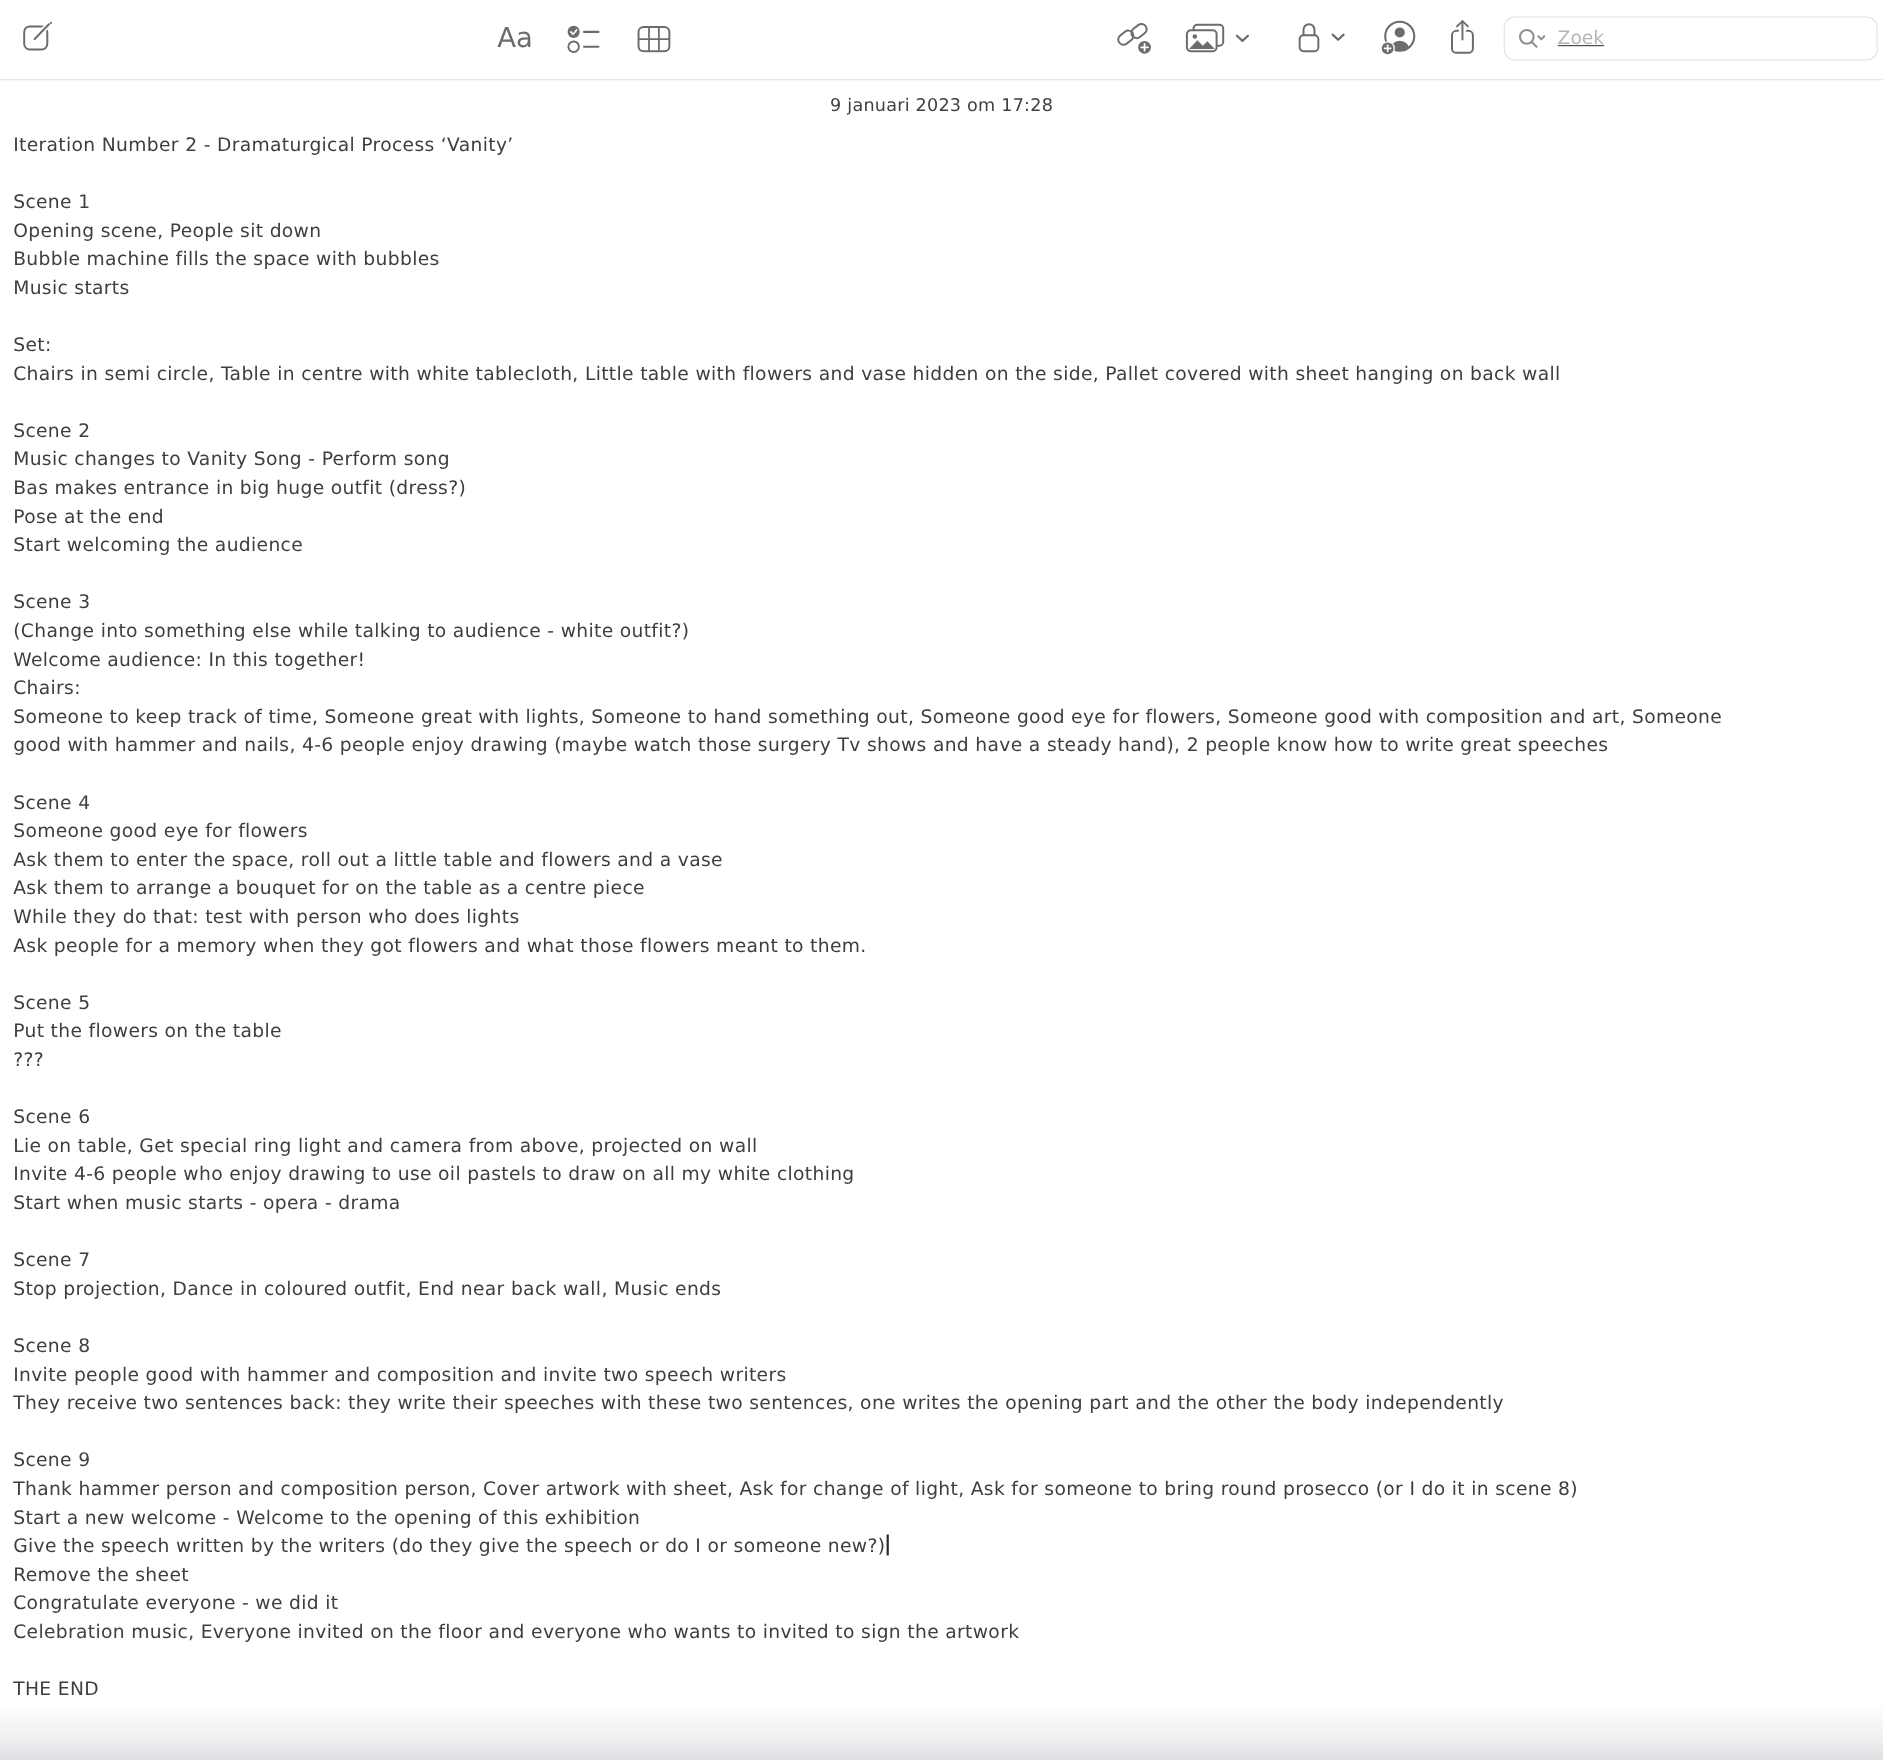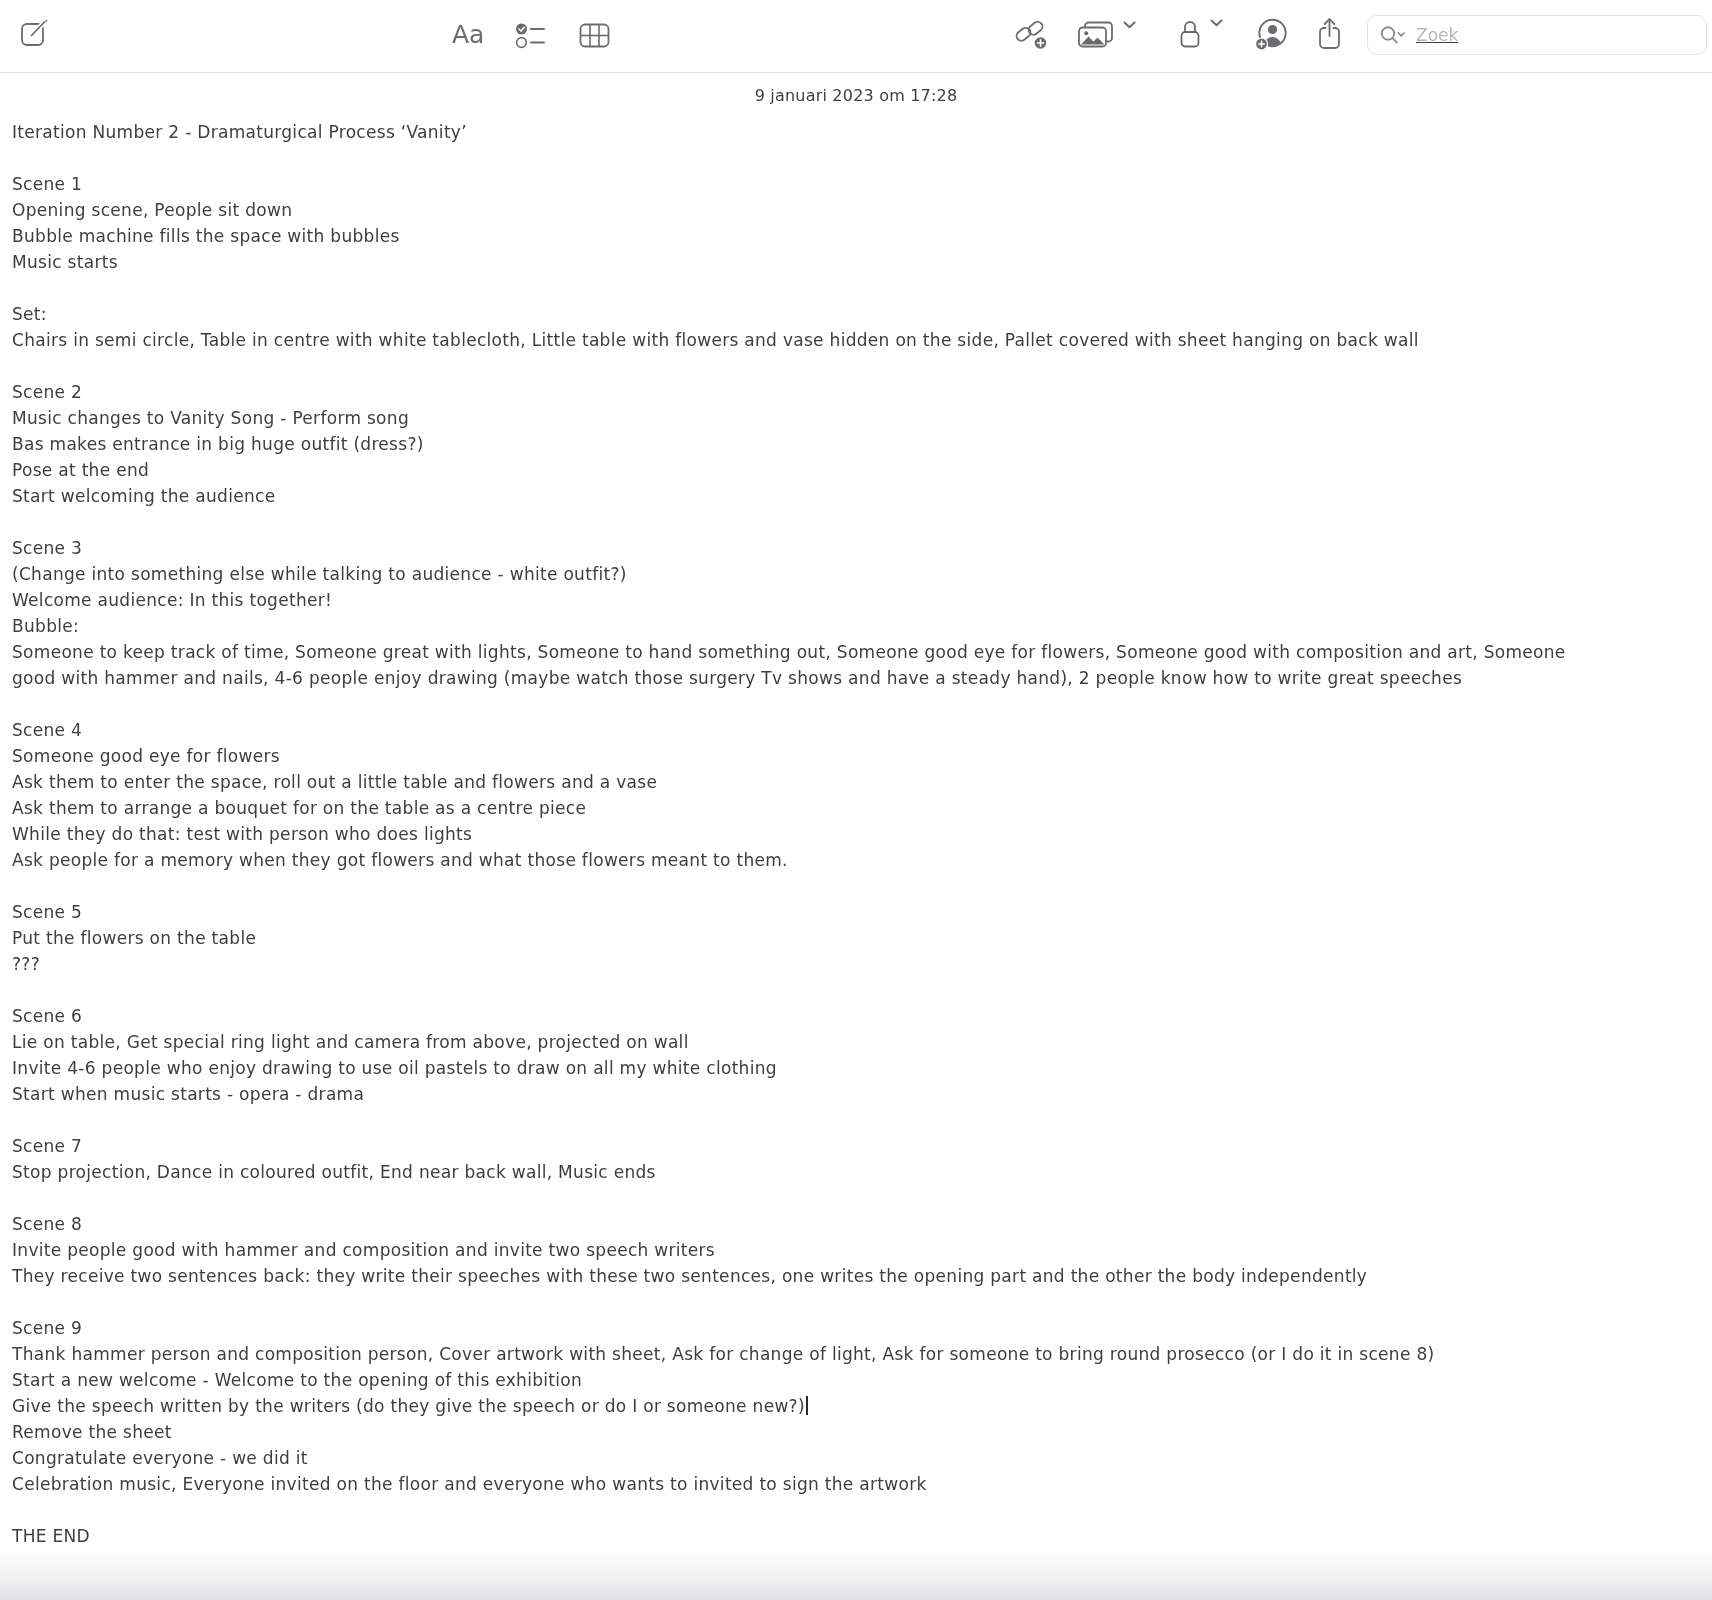--- a/index.html
+++ b/index.html
@@ -2,21 +2,21 @@
 <html><head>
 <meta charset="utf-8">
 <style>
   html,body{margin:0;padding:0;background:#fff;}
   .screen{position:relative;width:1712px;height:1600px;background:#fff;overflow:hidden;
           font-family:"DejaVu Sans",sans-serif;}
   
   .toolbar{position:absolute;top:0;left:0;width:1712px;height:73px;background:#fff;
            border-bottom:1px solid #e4e4e6;box-sizing:border-box;}
   .tb{position:absolute;background:none;border:none;padding:0;margin:0;cursor:pointer;
-      display:flex;gap:9px;color:#6c6c70;}
+      display:flex;align-items:center;gap:9px;color:#6c6c70;}
   .tb svg{display:block;}
   .aa-label{font-family:"DejaVu Sans",sans-serif;font-size:25px;color:#6c6c70;line-height:1;}
   .search{position:absolute;left:1367px;top:15px;width:340px;height:40px;box-sizing:border-box;
           border:1.5px solid #e2e2e4;border-radius:10px;background:#fff;
           display:flex;align-items:center;padding:0 10px 0 12px;}
   .search input{border:none;outline:none;background:transparent;flex:1;min-width:0;
                 font-family:"DejaVu Sans",sans-serif;font-size:17px;color:#3e3e40;margin-left:9px;text-decoration:underline;}
   .search input::placeholder{color:#b6b6ba;}
   
   .date{position:absolute;top:73px;left:0;width:1712px;height:46px;box-sizing:border-box;
@@ -158,21 +158,21 @@
         <div class="line">Scene 2</div>
         <div class="line">Music changes to Vanity Song - Perform song</div>
         <div class="line">Bas makes entrance in big huge outfit (dress?)</div>
         <div class="line">Pose at the end</div>
         <div class="line">Start welcoming the audience</div>
       </div>
       <div class="para">
         <div class="line">Scene 3</div>
         <div class="line">(Change into something else while talking to audience - white outfit?)</div>
         <div class="line">Welcome audience: In this together!</div>
-        <div class="line">Bubble:</div>
+        <div class="line">Chairs:</div>
         <div class="line">Someone to keep track of time, Someone great with lights, Someone to hand something out, Someone good eye for flowers, Someone good with composition and art, Someone good with hammer and nails, 4-6 people enjoy drawing (maybe watch those surgery Tv shows and have a steady hand), 2 people know how to write great speeches</div>
       </div>
       <div class="para">
         <div class="line">Scene 4</div>
         <div class="line">Someone good eye for flowers</div>
         <div class="line">Ask them to enter the space, roll out a little table and flowers and a vase</div>
         <div class="line">Ask them to arrange a bouquet for on the table as a centre piece</div>
         <div class="line">While they do that: test with person who does lights</div>
         <div class="line">Ask people for a memory when they got flowers and what those flowers meant to them.</div>
       </div>

